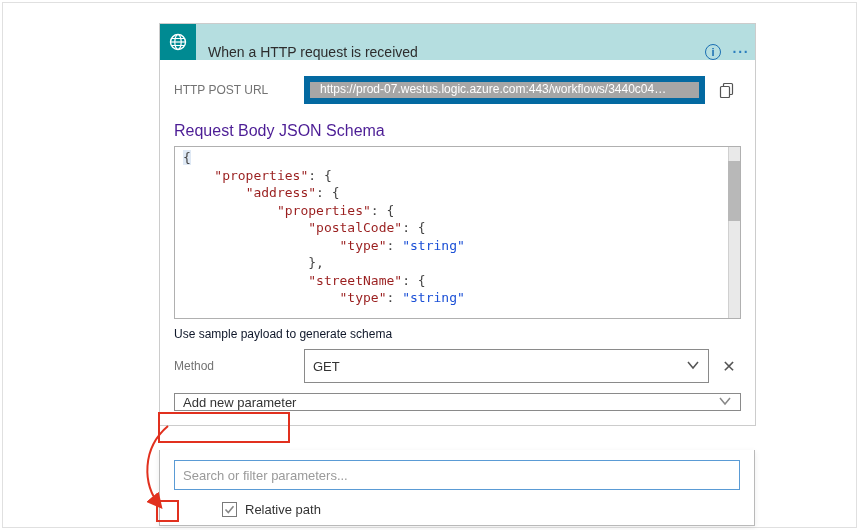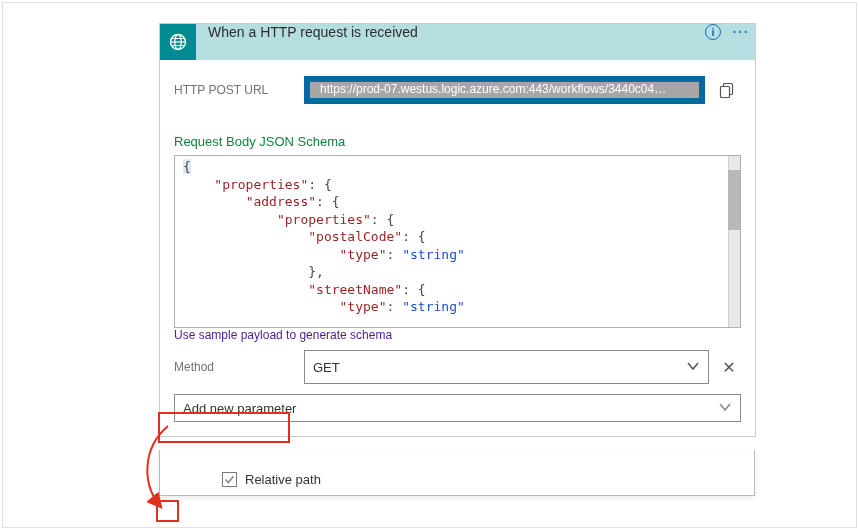--- a/index.html
+++ b/index.html
@@ -22,21 +22,21 @@
     left: 156px;
     top: 20px;
     width: 597px;
     border: 1px solid #ccc;
     background: #fff;
   }
   .card-header {
     height: 36px;
     background: #b5dee0;
     display: flex;
-    align-items: flex-start;
+    align-items: flex-end;
   }
   .card-icon-box {
     width: 36px;
     height: 36px;
     background: #008a92;
     display: flex;
     align-items: center;
     justify-content: center;
   }
   .card-icon-box svg { display: block; }
@@ -84,21 +84,21 @@
     font-size: 12px;
     white-space: nowrap;
     overflow: hidden;
   }
   .copy-btn {
     width: 28px; height: 28px;
     margin-left: 8px;
     display: flex; align-items: center; justify-content: center;
   }
   .section-label {
-    color: #15803d; font-size: 13px; margin-top: 30px;
+    color: #4c1d95; font-size: 16px; margin-top: 18px;
   }
   .schema-box {
     margin-top: 6px;
     height: 173px;
     border: 1px solid #b0b0b0;
     background: #fff;
     position: relative;
     overflow: hidden;
   }
   .schema-scroll {
@@ -119,42 +119,43 @@
     font-size: 13px;
     line-height: 1.35;
     white-space: pre;
   }
   .schema-pre .hlr { background: #dfe9f5; }
   .key { color: #9a1f1f; }
   .str { color: #1a4fd6; }
   .pun { color: #444; }
 
   .link-row {
-    color: #4c1d95;
+    margin-top: 8px;
+    color: #0f172a;
     font-size: 12px;
   }
 
   .method-row { }
   .method-select {
     flex: 1;
     height: 30px;
     border: 1px solid #8a8a8a;
     display: flex; align-items: center; justify-content: space-between;
     padding: 16px 8px;
   }
   .method-select .chev { color: #555; }
   .clear-x {
     width: 24px; height: 30px;
     display: flex; align-items: center; justify-content: center;
     color: #555; font-size: 16px; margin-left: 8px;
   }
 
   .add-param-row {
     margin-top: 10px;
-    height: 28px;
+    height: 18px;
     border: 1px solid #8a8a8a;
     display: flex; align-items: center; justify-content: space-between;
     padding-right: 8px;
     position: relative;
   }
   .add-param-label {
     padding: 0 8px;
     height: 100%;
     display:flex; align-items:center;
   }
@@ -290,20 +291,21 @@
           <svg width="14" height="14" viewBox="0 0 14 14">
               <polyline points="2,4 7,10 12,4" stroke="#888" stroke-width="1.5" fill="none"></polyline>
             </svg>
         </span>
       </div>
 
     </div>
   </div>
 
   <div class="dropdown">
+    <input class="search-input" placeholder="Search or filter parameters..." style="">
     <div class="opt-row">
       <div class="chk">
         <svg width="11" height="11" viewBox="0 0 11 11">
           <polyline points="1.5,5.5 4.3,8.5 9.5,2.2" stroke="#888" stroke-width="1.6" fill="none"></polyline>
         </svg>
       </div>
       <span>Relative path</span>
     </div>
   </div>
 

